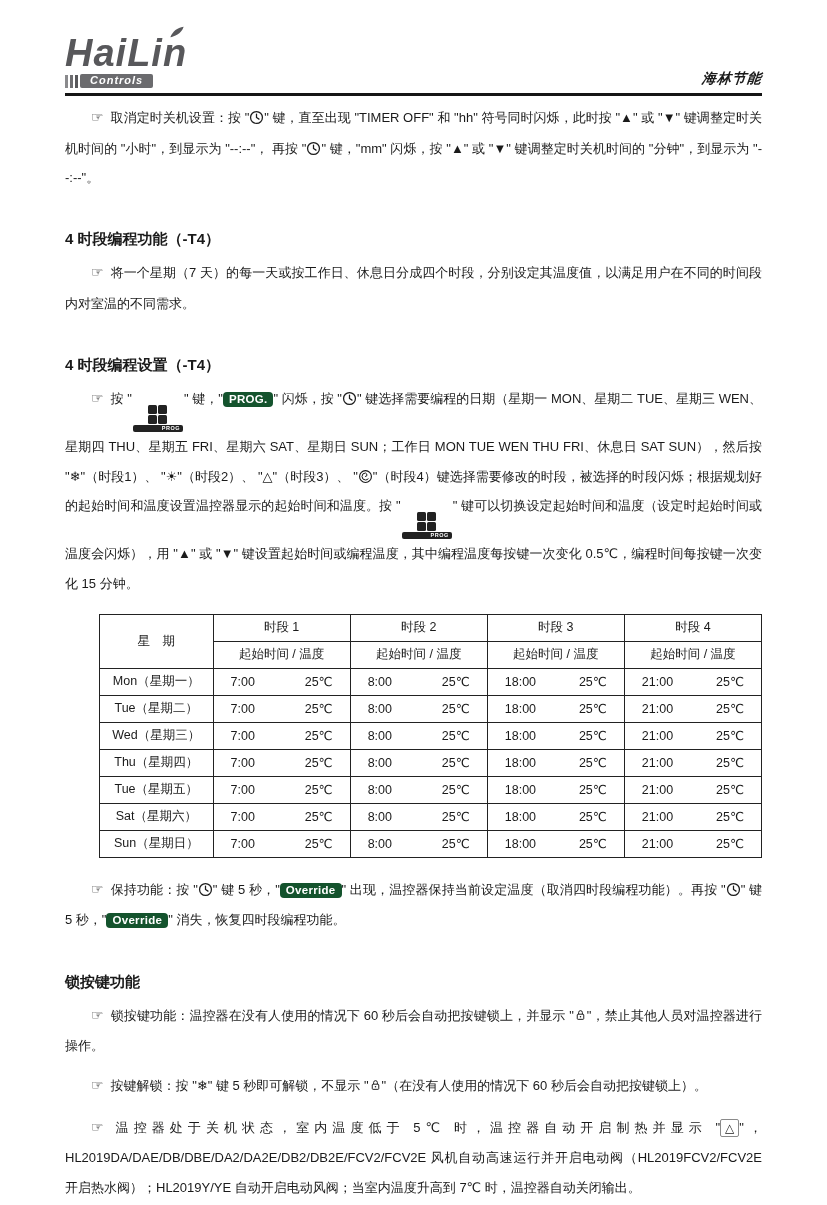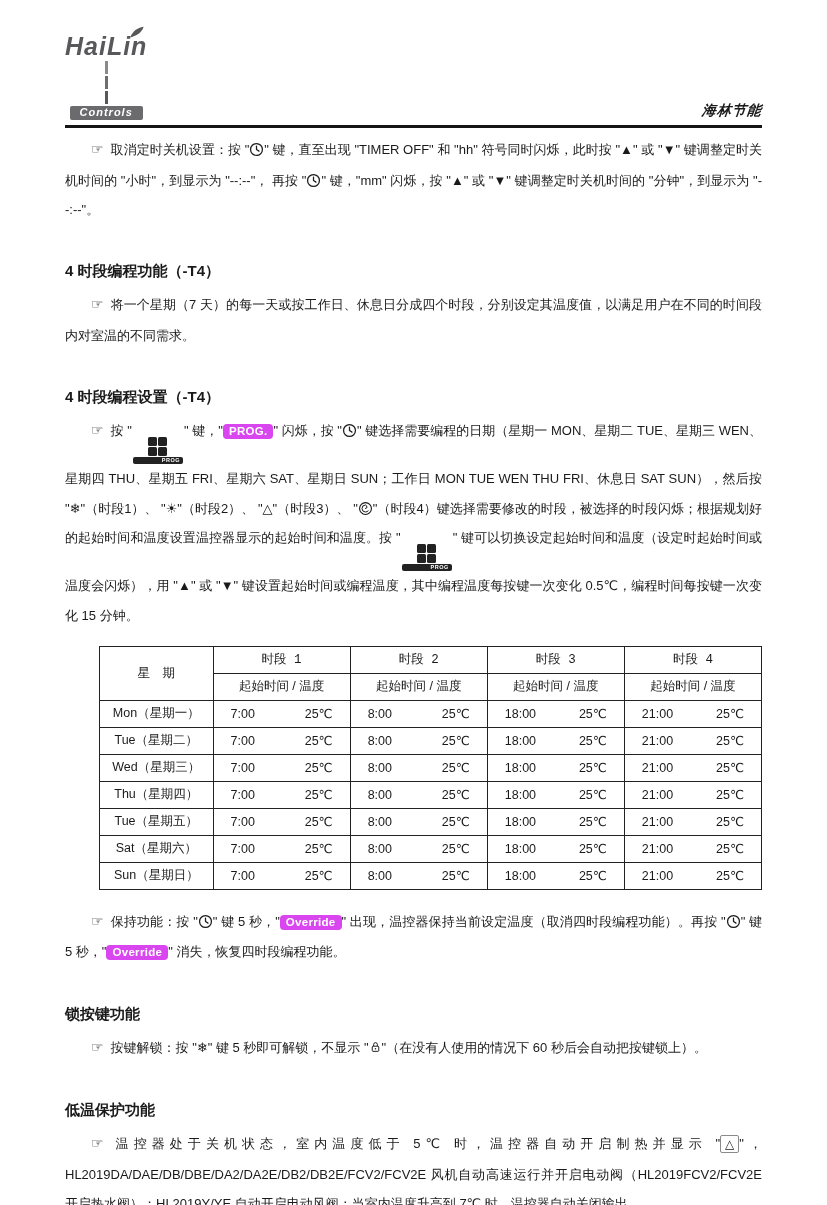--- a/index.html
+++ b/index.html
@@ -8,24 +8,24 @@
     box-sizing:border-box;padding:34px 65px 38px 65px;
     display:flex;flex-direction:column;
     font-family:"Liberation Sans","DejaVu Sans",sans-serif;
     color:#1a1a1a;font-size:13px;
   }
   
   .hdr{display:flex;justify-content:space-between;align-items:flex-end;
        border-bottom:3px solid #151515;padding-bottom:5px;}
   .logo{display:inline-block;line-height:1;}
   .logo-main{position:relative;font-weight:bold;font-style:italic;
-       font-size:25px;letter-spacing:1px;color:#58585b;
+       font-size:38px;letter-spacing:1px;color:#58585b;
        font-family:"Liberation Sans","DejaVu Sans",sans-serif;}
   .logo-leaf{position:absolute;top:-9px;right:2px;width:16px;height:14px;}
-  .logo-subrow{display:flex;align-items:center;gap:2px;margin-top:2px;flex-direction:column;}
+  .logo-subrow{display:flex;align-items:center;gap:2px;margin-top:2px;}
   .logo-bar{width:3px;height:13px;background:#8a8a8d;}
   .logo-bar.b2{background:#6e6e71;}
   .logo-bar.b3{background:#58585b;}
   .logo-box{background:#6b6b6e;color:#fff;font-style:italic;font-weight:bold;
        font-size:11px;padding:1px 10px 2px 10px;border-radius:2px;letter-spacing:1px;}
   .brand{font-weight:bold;font-style:italic;font-size:14px;transform:skewX(-6deg);
        font-family:"Liberation Serif","DejaVu Serif",serif;letter-spacing:1px;}
   
   .para{margin:6px 0 4px 0;line-height:2.25;text-align:justify;text-indent:26px;}
   .ptr{font-size:14px;margin-right:7px;text-indent:0;}
@@ -34,31 +34,31 @@
   .ic-sm{width:13px;height:14px;vertical-align:-2px;display:inline-block;}
   
   .progkey{display:inline-flex;flex-direction:column;align-items:center;
        vertical-align:-9px;line-height:1;margin:0 1px;}
   .pk-grid{display:grid;grid-template-columns:9px 9px;gap:1px;}
   .pk-cell{width:9px;height:9px;background:#222;color:#fff;font-size:7px;
        line-height:9px;text-align:center;border-radius:1.5px;font-weight:bold;}
   .pk-label{background:#222;color:#fff;font-size:5.5px;font-weight:bold;
        padding:1px 3px;border-radius:2px;margin-top:1px;letter-spacing:.5px;}
   
-  .badge{background:#d946ef;color:#fff;font-weight:bold;font-size:11.5px;
+  .badge{background:#14532d;color:#fff;font-weight:bold;font-size:11.5px;
        padding:1px 6px 2px 6px;border-radius:4px;letter-spacing:.3px;text-indent:0;}
   
   .boxicon{display:inline-block;border:1.5px solid #8a8a8a;border-radius:2px;
        padding:0 4px;line-height:1.35;font-size:12px;text-indent:0;}
   
   .tbl{border-collapse:collapse;margin:12px 0 10px 34px;table-layout:fixed;}
   .tbl th,.tbl td{border:1.5px solid #222;text-align:center;
        font-weight:normal;font-size:12.5px;height:26px;padding:0;}
   .tbl .wday{width:110px;}
-  .tbl .wper{width:133px;font-family:Liberation Mono, monospace;}
+  .tbl .wper{width:133px;}
   .tbl .cellflex{display:flex;justify-content:space-between;padding:0 17px;align-items:center;}
   svg{overflow:visible;}
 </style>
 </head>
 <body>
 
 <svg width="0" height="0" style="position:absolute">
   <symbol id="i-clock" viewBox="0 0 24 24">
     <circle cx="12" cy="12" r="9.5" fill="none" stroke="#1a1a1a" stroke-width="2"></circle>
     <path d="M12 6.5V12l4 2.6" fill="none" stroke="#1a1a1a" stroke-width="2" stroke-linecap="round"></path>
@@ -342,20 +342,22 @@
       </tbody>
   </table>
 
   <p class="para"><span class="ptr">☞</span><span>保持功能：按 "</span><svg class="ic">
         <use href="#i-clock"></use>
       </svg><span>" 键 5 秒，"</span><span class="badge">Override</span><span>" 出现，温控器保持当前设定温度（取消四时段编程功能）。再按 "</span><svg class="ic">
         <use href="#i-clock"></use>
       </svg><span>" 键 5 秒，"</span><span class="badge">Override</span><span>" 消失，恢复四时段编程功能。</span></p>
 
   <h2 class="h">锁按键功能</h2>
+  <p class="para"><span class="ptr">☞</span><span>锁按键功能：温控器在没有人使用的情况下 60 秒后会自动把按键锁上，并显示 "</span><svg class="ic-sm">
+        <use href="#i-lock"></use>
+      </svg><span>"，禁止其他人员对温控器进行操作。</span></p>
   <p class="para"><span class="ptr">☞</span><span>按键解锁：按 "❄" 键 5 秒即可解锁，不显示 "</span><svg class="ic-sm">
         <use href="#i-lock"></use>
       </svg><span>"（在没有人使用的情况下 60 秒后会自动把按键锁上）。</span></p>
 
-  <h2 class="h">低温保护功能</h2>
   <p class="para"><span class="ptr">☞</span><span>温控器处于关机状态，室内温度低于 5℃ 时，温控器自动开启制热并显示 "</span><span class="boxicon">△</span><span>"，HL2019DA/DAE/DB/DBE/DA2/DA2E/DB2/DB2E/FCV2/FCV2E 风机自动高速运行并开启电动阀（HL2019FCV2/FCV2E 开启热水阀）；HL2019Y/YE 自动开启电动风阀；当室内温度升高到 7℃ 时，温控器自动关闭输出。</span></p>
 
 </div>
 
 </body></html>

